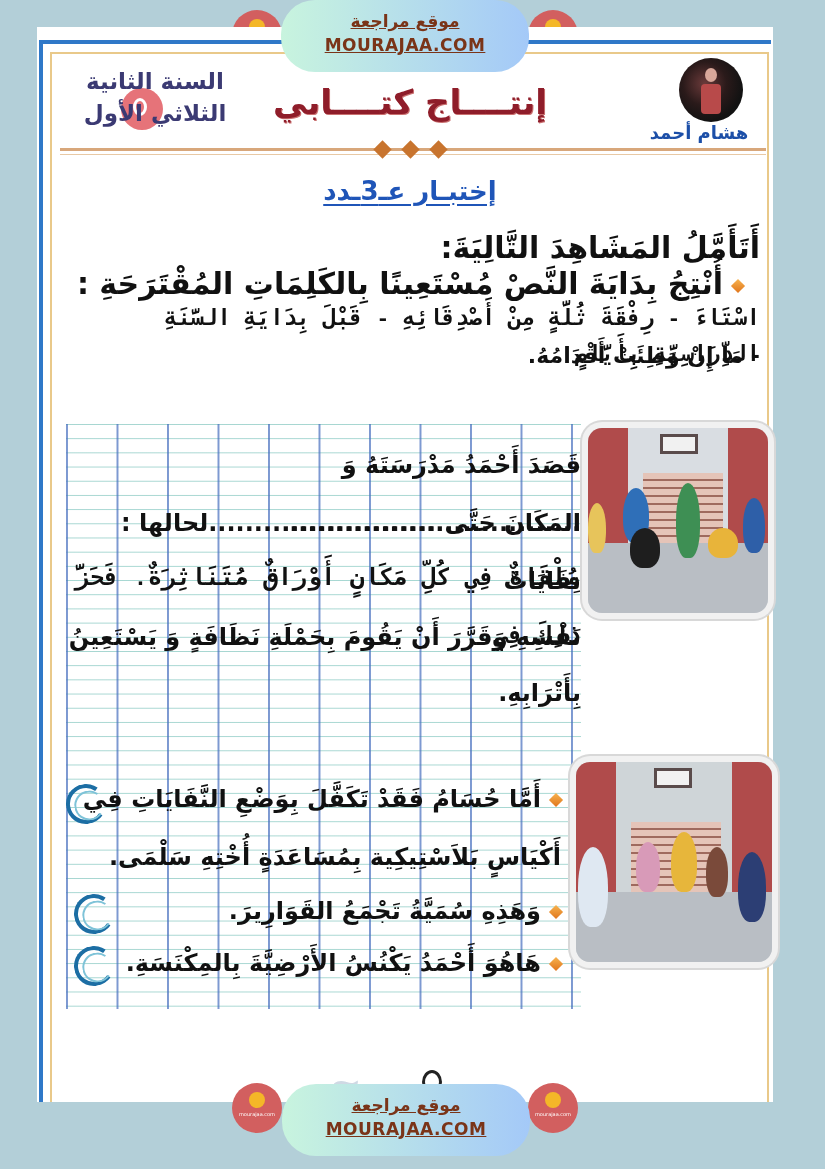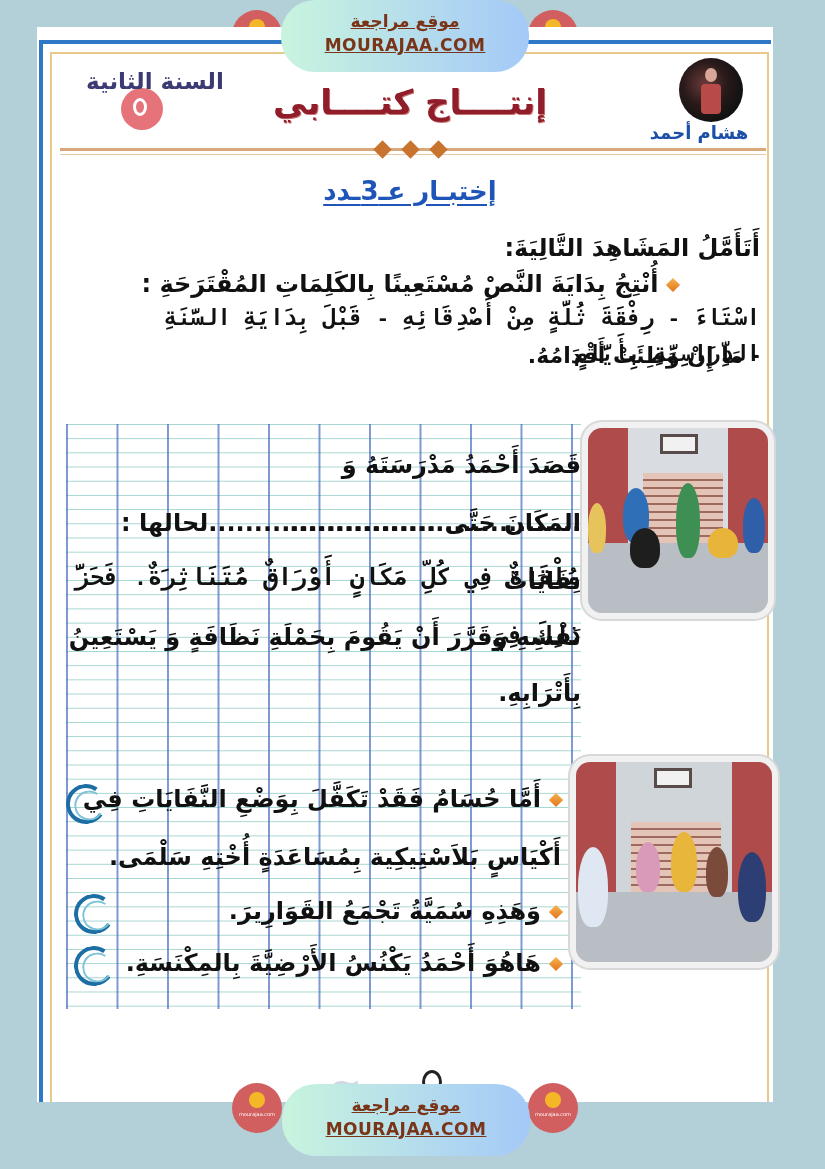--- a/index.html
+++ b/index.html
@@ -66,21 +66,21 @@
     transform:rotate(45deg);
   }
   .exam-title {
     position:absolute; left:280px; top:176px; width:260px; text-align:center; direction:rtl;
     color:#1f55b8; font-weight:bold; font-size:26px; text-decoration:underline;
     text-underline-offset:4px;
   }
   
   .instr {
     position:absolute; left:60px; width:700px; direction:rtl; text-align:right;
-    color:#111; font-weight:bold; font-size:24px; line-height:36px;
+    color:#111; font-weight:bold; font-size:30px; line-height:36px;
   }
   .bullet-diamond {
     display:inline-block; width:10px; height:10px; margin-left:10px;
     background:linear-gradient(135deg,#f7b34f,#e0751c); transform:rotate(45deg);
     vertical-align:middle;
   }
   
   .notebook {
     position:absolute; left:66px; top:396px; width:515px; height:585px;
     background-color:#fff;
@@ -172,20 +172,21 @@
 <div class="page-border-gold"></div>
 
 <a class="banner banner-top">
   <span class="banner-ar">موقع مراجعة</span>
   <span class="banner-en">MOURAJAA.COM</span>
 </a>
 
 <div class="hdr-grade-badge"></div>
 <div class="hdr-grade">
   <div>السنة الثانية</div>
+  <div>الثلاثي الأول</div>
 </div>
 <div class="hdr-title">إنتــــاج كتــــابي</div>
 <div class="author-photo"></div>
 <div class="author-name">هشام أحمد</div>
 
 <div class="hdr-rule"></div>
 <div class="hdr-rule hdr-rule-2"></div>
 <div class="diamond" style="left:376px;"></div>
 <div class="diamond" style="left:404px;"></div>
 <div class="diamond" style="left:432px;"></div>

